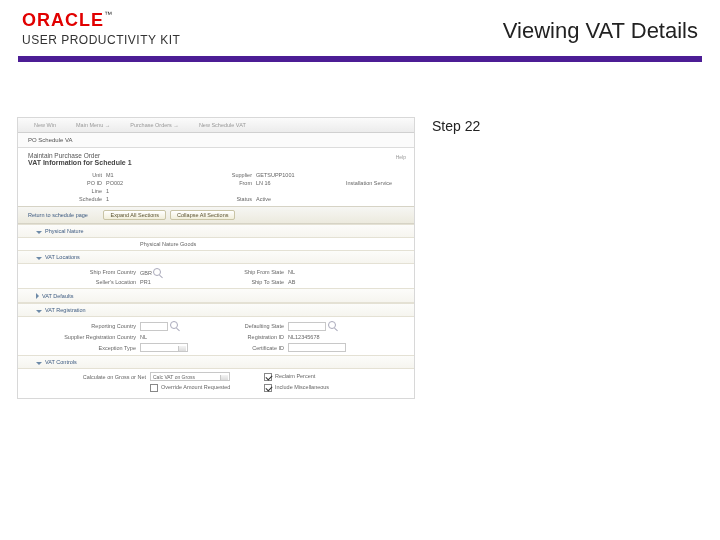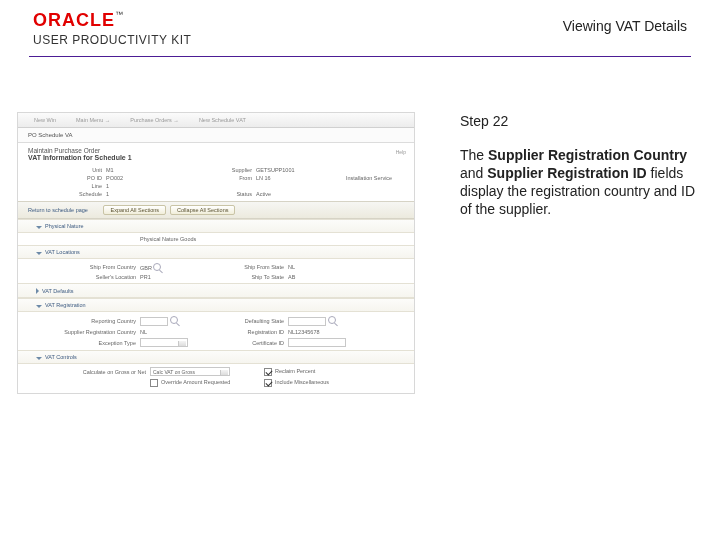--- a/index.html
+++ b/index.html
@@ -10,22 +10,22 @@
     background: #fff;
     font-family: Arial, Helvetica, sans-serif;
     color: #222;
     overflow: hidden;
   }
 
   
   .header {
     position: relative;
     height: 56px;
-    border-bottom: 1px solid #4c1d95;
-    margin: 0 29px;
+    border-bottom: 6px solid #4c1d95;
+    margin: 0 18px;
   }
   .brand {
     position: absolute;
     left: 4px;
     top: 10px;
   }
   .oracle-logo {
     color: #e10000;
     font-weight: 700;
     letter-spacing: 1px;
@@ -40,30 +40,29 @@
   .brand-sub {
     font-size: 12px;
     letter-spacing: 0.5px;
     color: #333;
     margin-top: 2px;
   }
   .page-title {
     position: absolute;
     right: 4px;
     top: 18px;
-    font-size: 14px;
+    font-size: 22px;
     color: #222;
   }
 
   
   .body {
     display: flex;
     margin: 0 18px;
     height: 460px;
-    gap: 28px;
   }
   .left-col {
     width: 396px;
     padding-top: 56px;
   }
   .right-col {
     width: 268px;
     padding-top: 56px;
     padding-left: 18px;
   }
@@ -378,18 +377,15 @@
         <div><span class="chk"></span><span>Override Amount Requested</span></div>
         <div></div>
         <div><span class="chk ck"></span><span>Include Miscellaneous</span></div>
       </div>
 
     </div>
   </div>
 
   <div class="right-col">
     <div class="step">Step 22</div>
-    <div class="explain">
-      <span>The </span><b>Supplier Registration Country</b><span> and </span><b>Supplier Registration ID</b><span> fields display the registration country and ID of the supplier.</span>
-    </div>
   </div>
 
 </div>
 
 </body></html>

